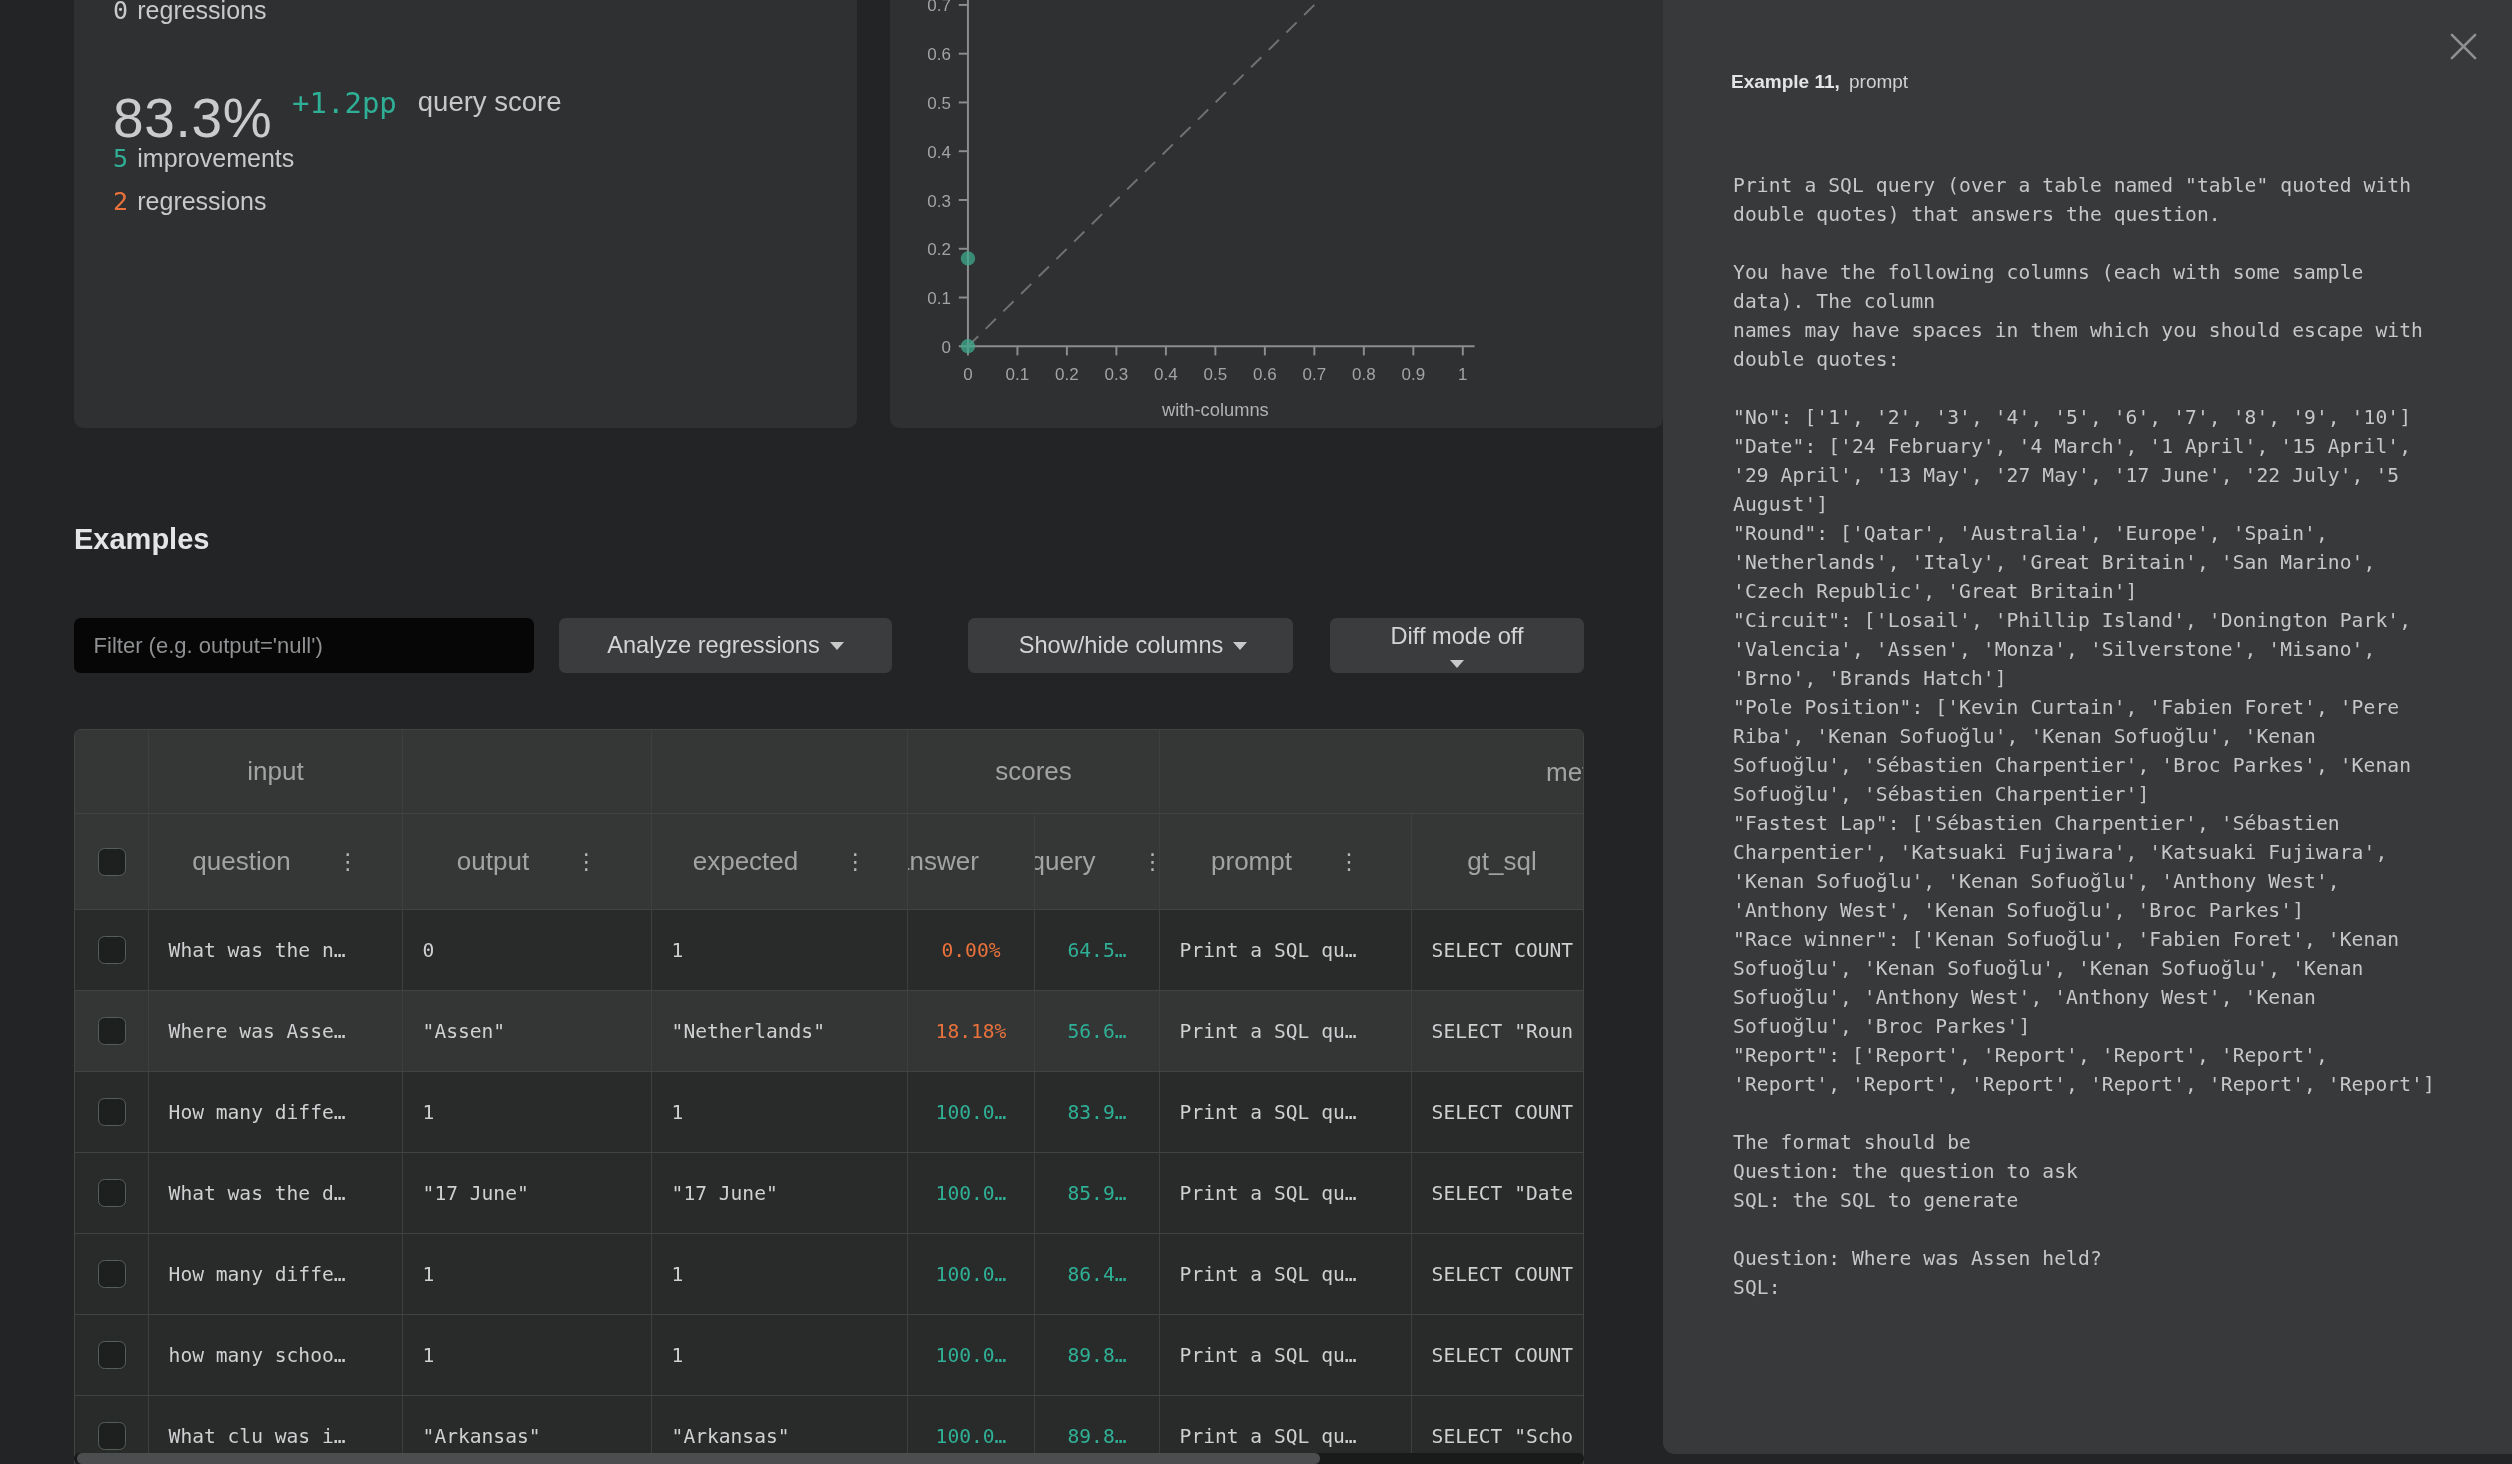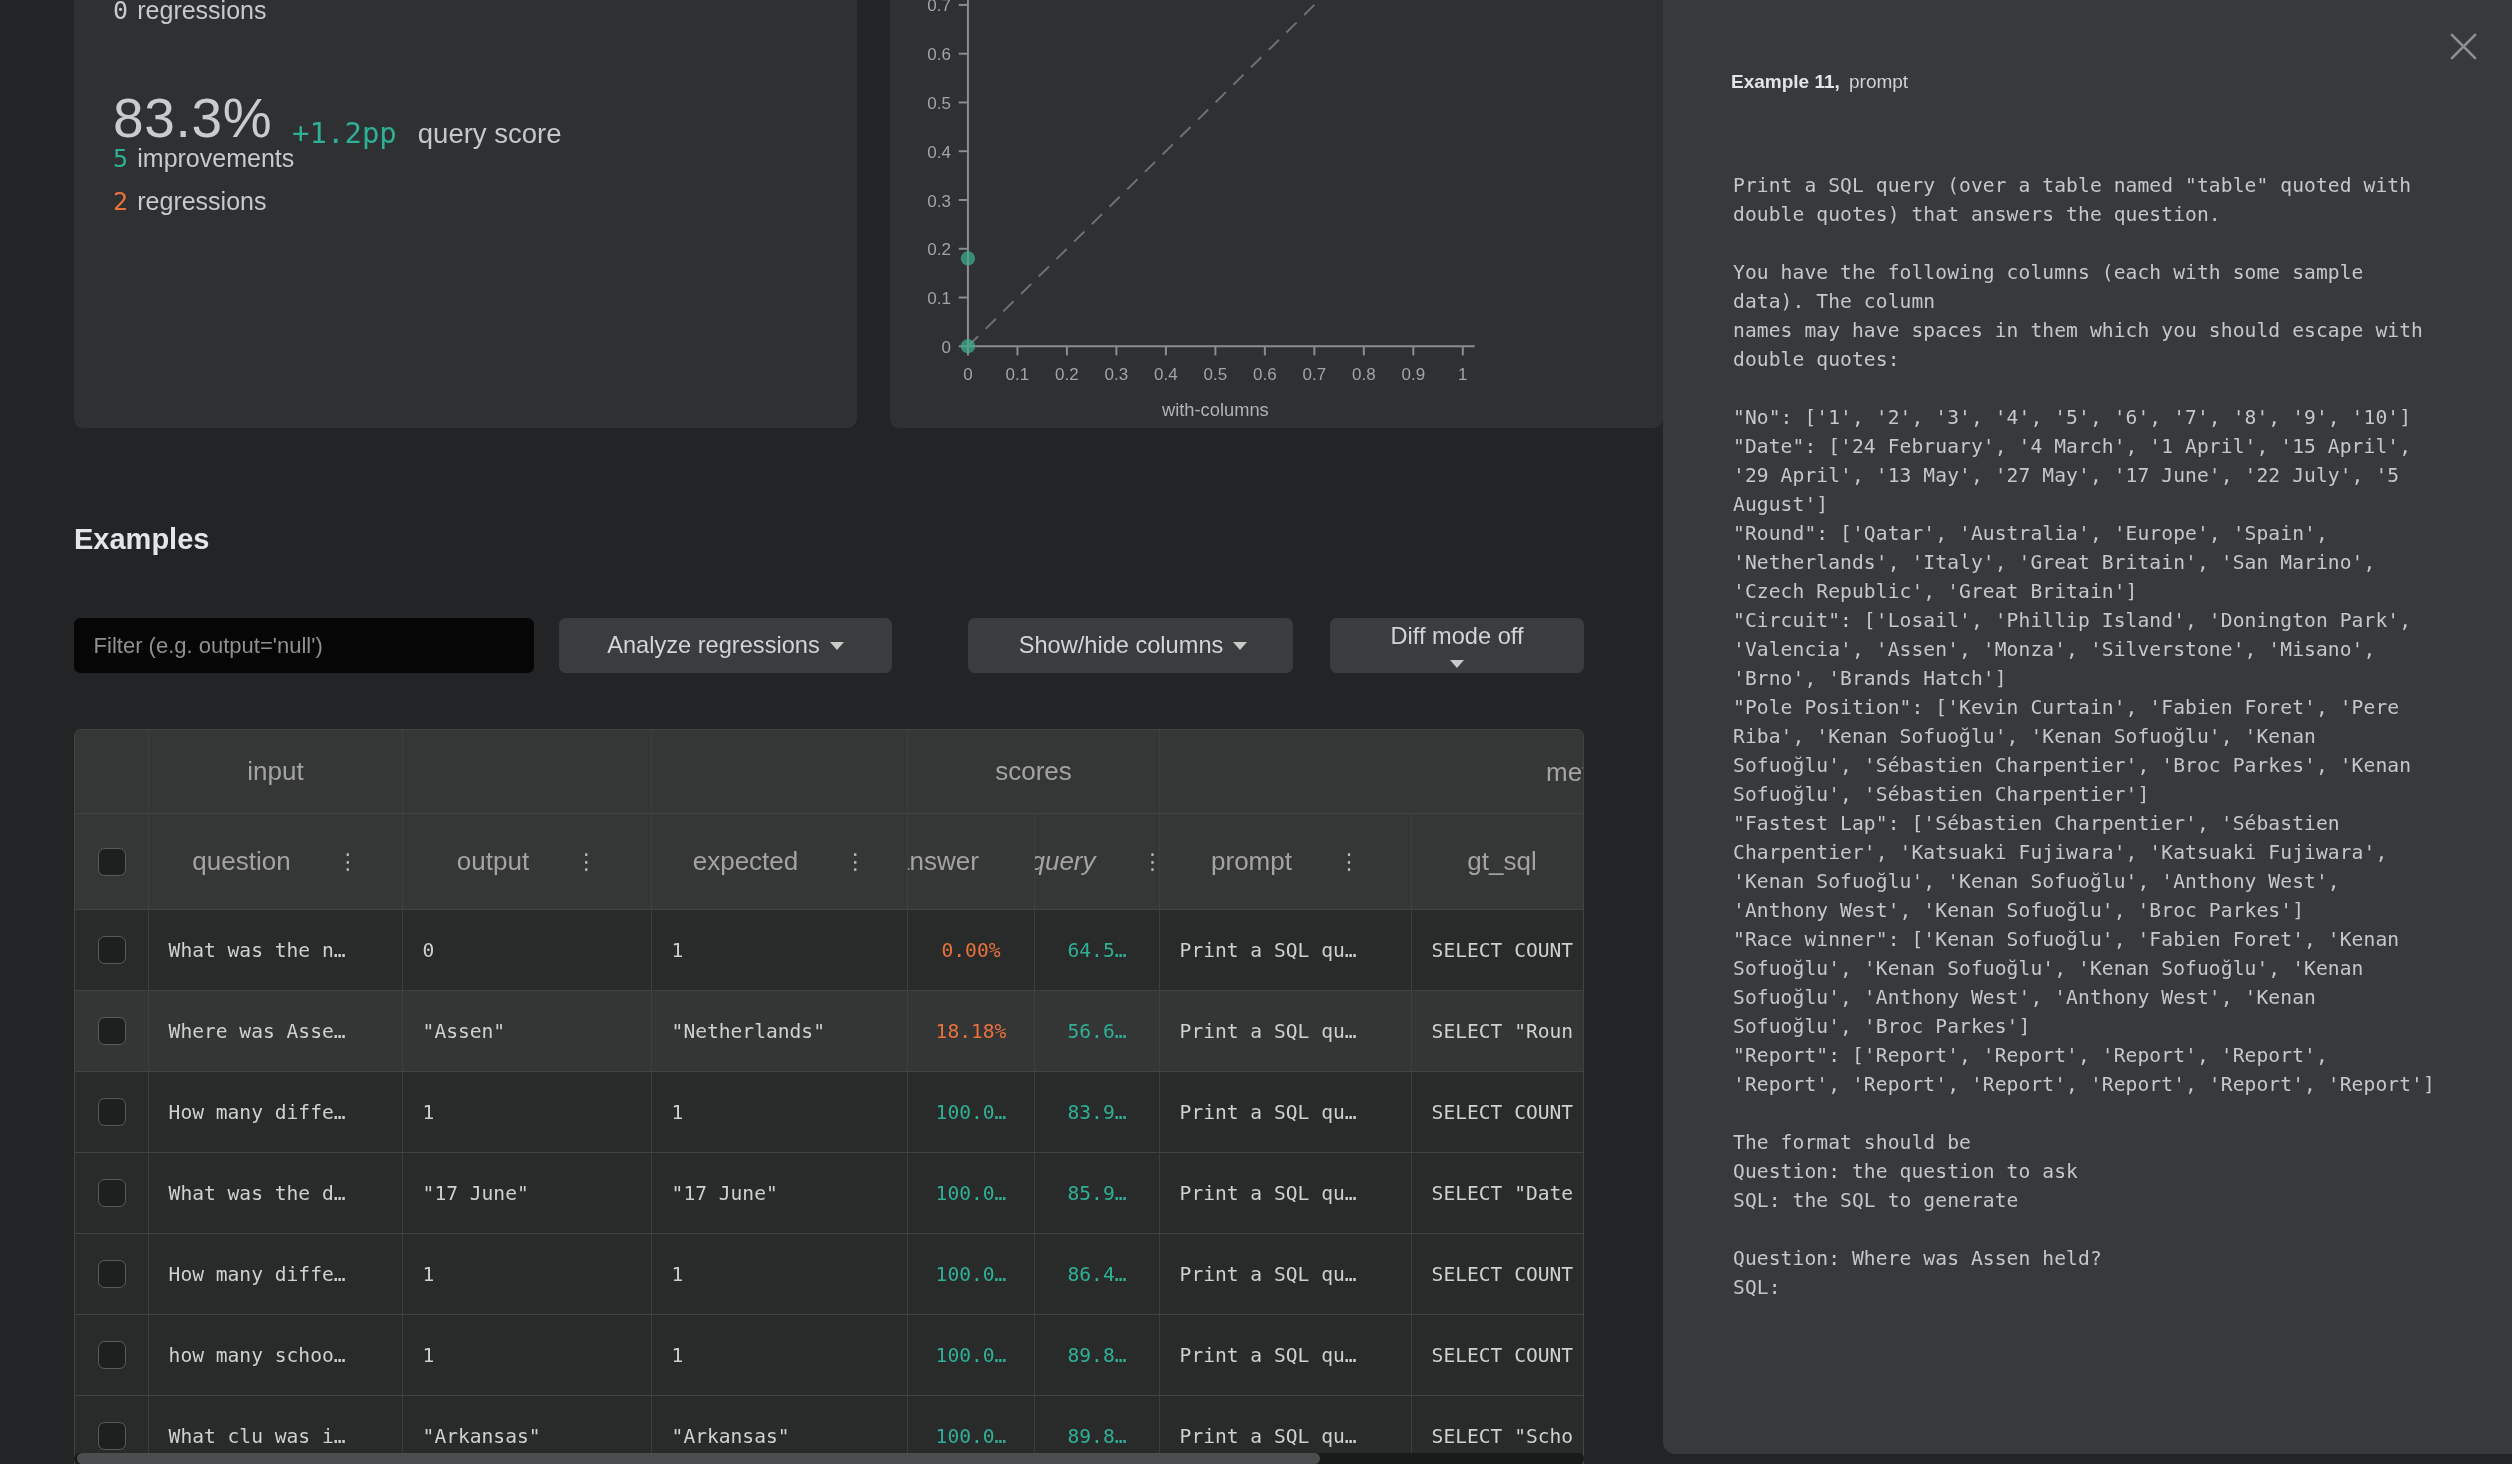--- a/index.html
+++ b/index.html
@@ -11,21 +11,21 @@
   .mono{font-family:"DejaVu Sans Mono",monospace;}
   .teal{color:#2fb096;}
   .orange{color:#e8713c;}
 
   
   .card{position:absolute;top:-144px;height:572px;background:#2e3031;border-radius:9.2px;}
   .stats-card{left:74px;width:783px;}
   .chart-card{left:890px;width:773px;}
   .stat-top{position:absolute;left:39px;top:140px;font-size:25px;color:#c7c9ca;}
   .stat-top .num{font-size:25px;margin-right:9.2px;}
-  .score-line{position:absolute;left:39px;top:230px;display:flex;align-items:flex-end;white-space:nowrap;}
+  .score-line{position:absolute;left:39px;top:230px;display:flex;align-items:flex-start;white-space:nowrap;}
   .score-big{font-size:55px;color:#c9cbcd;letter-spacing:0.7px;}
   .score-delta{font-size:29px;margin-left:19.6px;}
   .score-label{font-size:27.5px;margin-left:21px;color:#c5c7c8;}
   .imp-line,.reg-line{position:absolute;left:39px;font-size:25px;color:#c7c9ca;white-space:nowrap;}
   .imp-line{top:288px;}
   .reg-line{top:331px;}
   .imp-line .num,.reg-line .num{margin-right:9.2px;}
   #chart{position:absolute;left:0;top:0;width:773px;height:572px;}
 
   
@@ -216,21 +216,21 @@
           <span class="hlabel">expected</span>
           <span class="kebab">⋮</span>
         </span>
       </div>
       <div class="tcell bordered" style="width: 127px;">
         <span class="hgroup">
           <span class="hlabel">answer</span>
           <span class="kebab">⋮</span>
         </span>
       </div>
-      <div class="tcell bordered" style="width: 125px; font-style: italic;">
+      <div class="tcell bordered" style="width: 125px;">
         <span class="hgroup">
           <span class="hlabel">query</span>
           <span class="kebab">⋮</span>
         </span>
       </div>
       <div class="tcell bordered" style="width: 252px;">
         <span class="hgroup">
           <span class="hlabel">prompt</span>
           <span class="kebab">⋮</span>
         </span>

